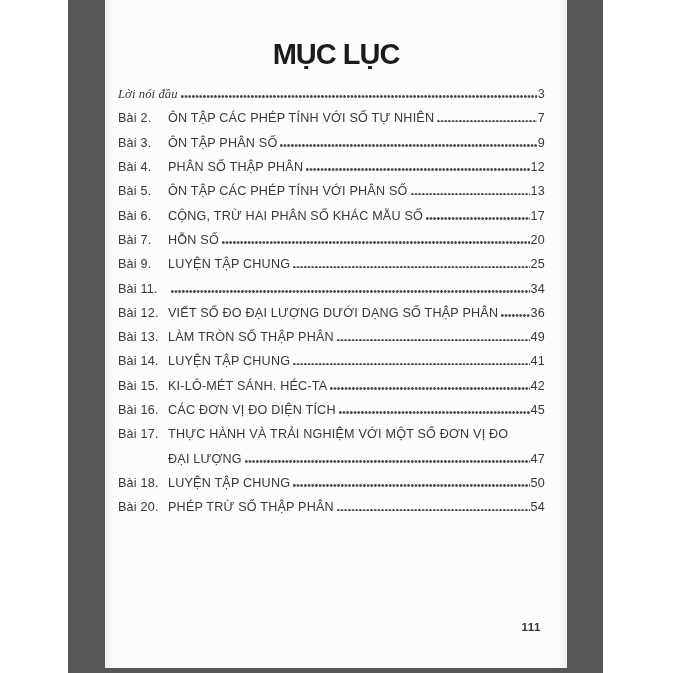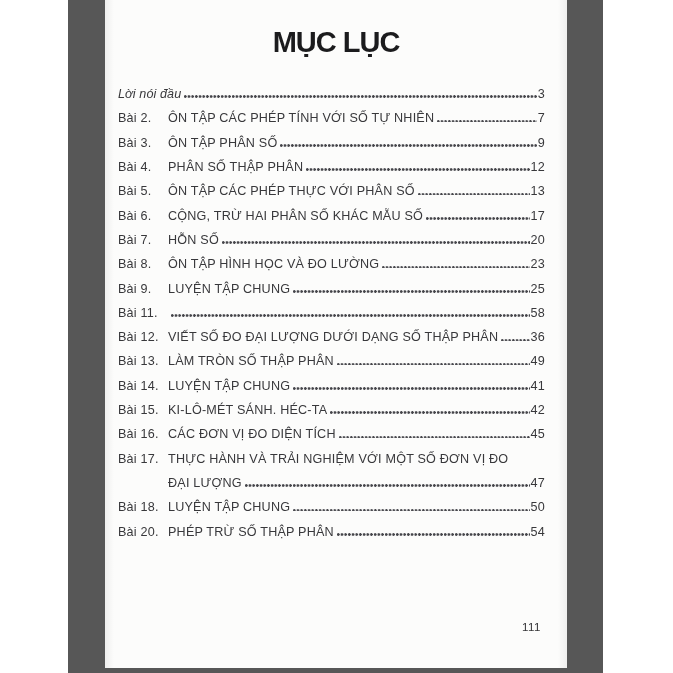--- a/index.html
+++ b/index.html
@@ -24,52 +24,52 @@
   .sheet {
     position: absolute; left: 105px; top: 0;
     width: 462px; height: 668px;
     background:
       linear-gradient(90deg, rgba(0,0,0,0.05) 0, rgba(0,0,0,0) 9px),
       linear-gradient(270deg, rgba(0,0,0,0.05) 0, rgba(0,0,0,0) 9px),
       #fcfcfb;
   }
   .toc-title {
     position: absolute; top: 27px; left: 0; right: 0;
-    margin: 0;
+    margin: 12px;
     text-align: center;
     font-size: 29px; line-height: 1.1;
     font-weight: 700; letter-spacing: -1px;
     color: #1b1b1d;
   }
   .rows {
     position: absolute; left: 13px; right: 22px; top: 82px;
   }
   .row {
     display: flex; align-items: baseline;
     height: 24.32px; line-height: 24.32px;
     font-size: 12.6px; letter-spacing: 0.2px;
     color: #38383b;
     white-space: nowrap;
   }
   .row .lbl { flex: 0 0 50px; }
   .row .ttl { flex: 0 0 auto; }
-  .row.intro .ttl { font-style: italic; letter-spacing: 0.1px; }
+  .row.intro .ttl { font-style: italic; letter-spacing: 0.1px; font-family: Liberation Serif, serif; }
   .row .leader {
     flex: 1 1 auto;
     height: 2.6px;
     margin-left: 3px; margin-right: 1px;
     background-image: radial-gradient(circle at 1.3px 1.3px, #45454a 1.02px, rgba(0,0,0,0) 1.45px);
     background-size: 3.7px 2.6px;
     background-repeat: repeat-x;
     background-position: 0 bottom;
   }
   .row .pg { flex: 0 0 auto; text-align: right; }
   .folio {
     position: absolute; top: 621px; right: 26px;
-    font-size: 11.5px; font-weight: 400;
+    font-size: 11.5px; font-weight: 700;
     color: #333336; letter-spacing: 0.5px;
   }
 </style>
 </head>
 <body>
 
 <div class="canvas">
   <div class="edge-bar left"></div>
   <div class="edge-bar right"></div>
   <div class="edge-strip-bottom"></div>
@@ -95,52 +95,46 @@
     <span class="pg">9</span>
   </div>
         <div class="row">
     <span class="lbl">Bài 4.</span>
     <span class="ttl">PHÂN SỐ THẬP PHÂN</span>
     <span class="leader"></span>
     <span class="pg">12</span>
   </div>
         <div class="row">
     <span class="lbl">Bài 5.</span>
-    <span class="ttl">ÔN TẬP CÁC PHÉP THỰC VỚI PHÂN SỐ</span>
+    <span class="ttl">ÔN TẬP CÁC PHÉP TÍNH VỚI PHÂN SỐ</span>
     <span class="leader"></span>
     <span class="pg">13</span>
   </div>
         <div class="row">
     <span class="lbl">Bài 6.</span>
     <span class="ttl">CỘNG, TRỪ HAI PHÂN SỐ KHÁC MẪU SỐ</span>
     <span class="leader"></span>
     <span class="pg">17</span>
   </div>
         <div class="row">
     <span class="lbl">Bài 7.</span>
     <span class="ttl">HỖN SỐ</span>
     <span class="leader"></span>
     <span class="pg">20</span>
   </div>
         <div class="row">
-    <span class="lbl">Bài 8.</span>
-    <span class="ttl">ÔN TẬP HÌNH HỌC VÀ ĐO LƯỜNG</span>
-    <span class="leader"></span>
-    <span class="pg">23</span>
-  </div>
-        <div class="row">
     <span class="lbl">Bài 9.</span>
     <span class="ttl">LUYỆN TẬP CHUNG</span>
     <span class="leader"></span>
     <span class="pg">25</span>
   </div>
         <div class="row">
     <span class="lbl">Bài 11.</span>
     <span class="leader"></span>
-    <span class="pg">58</span>
+    <span class="pg">34</span>
   </div>
         <div class="row">
     <span class="lbl">Bài 12.</span>
     <span class="ttl">VIẾT SỐ ĐO ĐẠI LƯỢNG DƯỚI DẠNG SỐ THẬP PHÂN</span>
     <span class="leader"></span>
     <span class="pg">36</span>
   </div>
         <div class="row">
     <span class="lbl">Bài 13.</span>
     <span class="ttl">LÀM TRÒN SỐ THẬP PHÂN</span>

